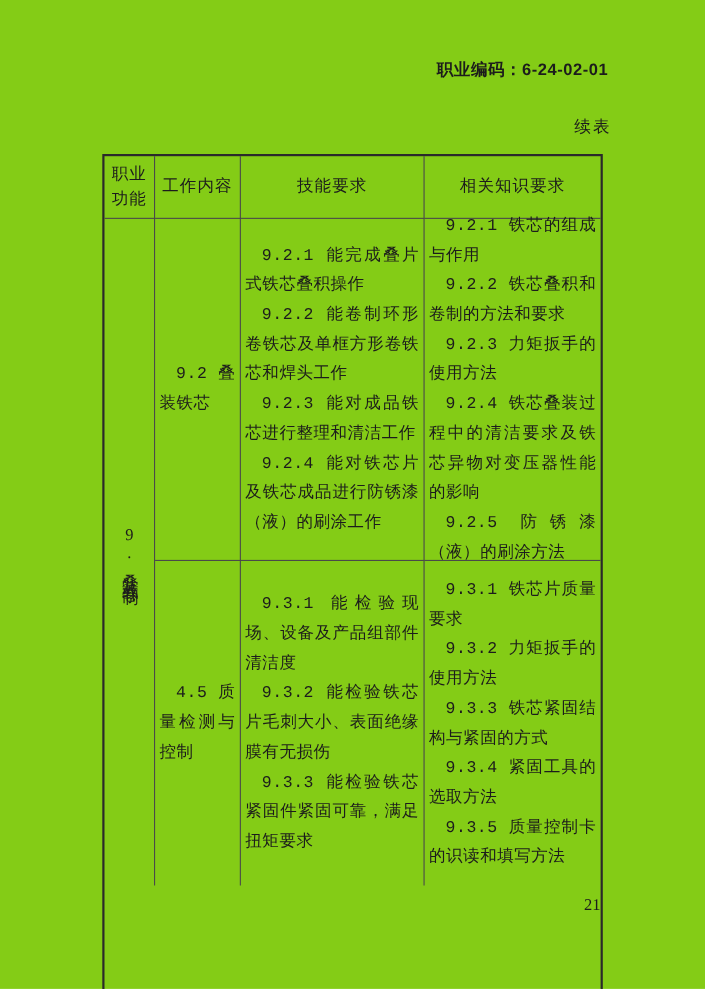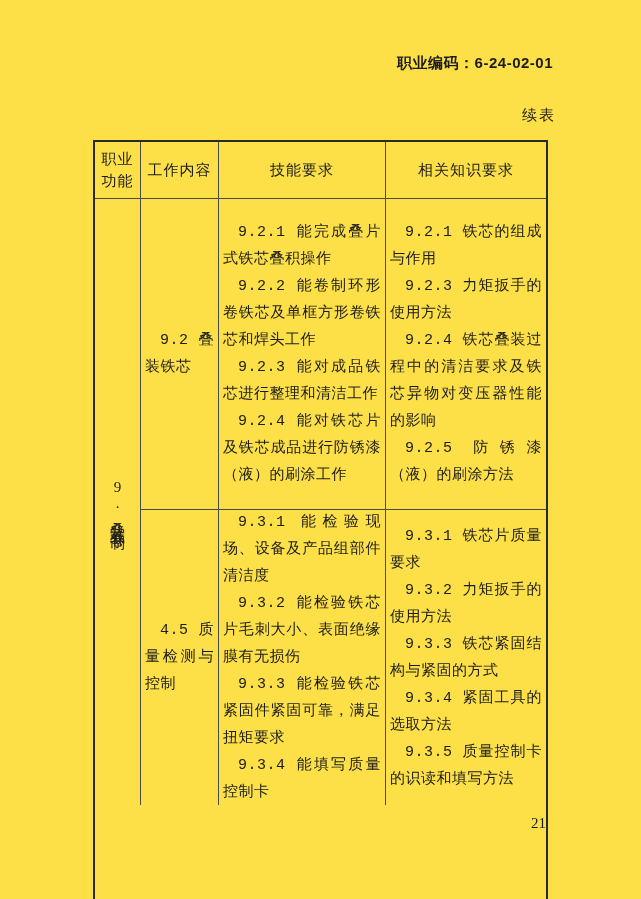--- a/index.html
+++ b/index.html
@@ -5,21 +5,21 @@
   * { margin: 0; padding: 0; box-sizing: border-box; }
   html, body { background: #ffffff; }
   body {
     font-family: "Liberation Serif", "DejaVu Serif", serif;
     color: #1c1c1c;
   }
   .page {
     position: relative;
     width: 641px;
     height: 899px;
-    background: #fde047;
+    background: #84cc16;
     overflow: hidden;
   }
   .page-code {
     position: absolute;
     top: 54px;
     right: 88px;
     font-family: "Liberation Sans", "DejaVu Sans", sans-serif;
     font-weight: 600;
     font-size: 15px;
     letter-spacing: 0.5px;
@@ -115,33 +115,33 @@
       <p class="para">9.2 叠装铁芯</p>
     </div>
     <div class="cell content-cell">
       <p class="para">9.2.1 能完成叠片式铁芯叠积操作</p>
       <p class="para">9.2.2 能卷制环形卷铁芯及单框方形卷铁芯和焊头工作</p>
       <p class="para">9.2.3 能对成品铁芯进行整理和清洁工作</p>
       <p class="para">9.2.4 能对铁芯片及铁芯成品进行防锈漆（液）的刷涂工作</p>
     </div>
     <div class="cell content-cell last-col">
       <p class="para">9.2.1 铁芯的组成与作用</p>
+      <p class="para">9.2.2 铁芯叠积和卷制的方法和要求</p>
       <p class="para">9.2.3 力矩扳手的使用方法</p>
       <p class="para">9.2.4 铁芯叠装过程中的清洁要求及铁芯异物对变压器性能的影响</p>
       <p class="para">9.2.5 防锈漆（液）的刷涂方法</p>
     </div>
 
     <div class="cell content-cell last-row">
       <p class="para">4.5 质量检测与控制</p>
     </div>
     <div class="cell content-cell last-row">
       <p class="para">9.3.1 能检验现场、设备及产品组部件清洁度</p>
       <p class="para">9.3.2 能检验铁芯片毛刺大小、表面绝缘膜有无损伤</p>
       <p class="para">9.3.3 能检验铁芯紧固件紧固可靠，满足扭矩要求</p>
-      <p class="para">9.3.4 能填写质量控制卡</p>
     </div>
     <div class="cell content-cell last-col last-row">
       <p class="para">9.3.1 铁芯片质量要求</p>
       <p class="para">9.3.2 力矩扳手的使用方法</p>
       <p class="para">9.3.3 铁芯紧固结构与紧固的方式</p>
       <p class="para">9.3.4 紧固工具的选取方法</p>
       <p class="para">9.3.5 质量控制卡的识读和填写方法</p>
     </div>
 
   </div>

